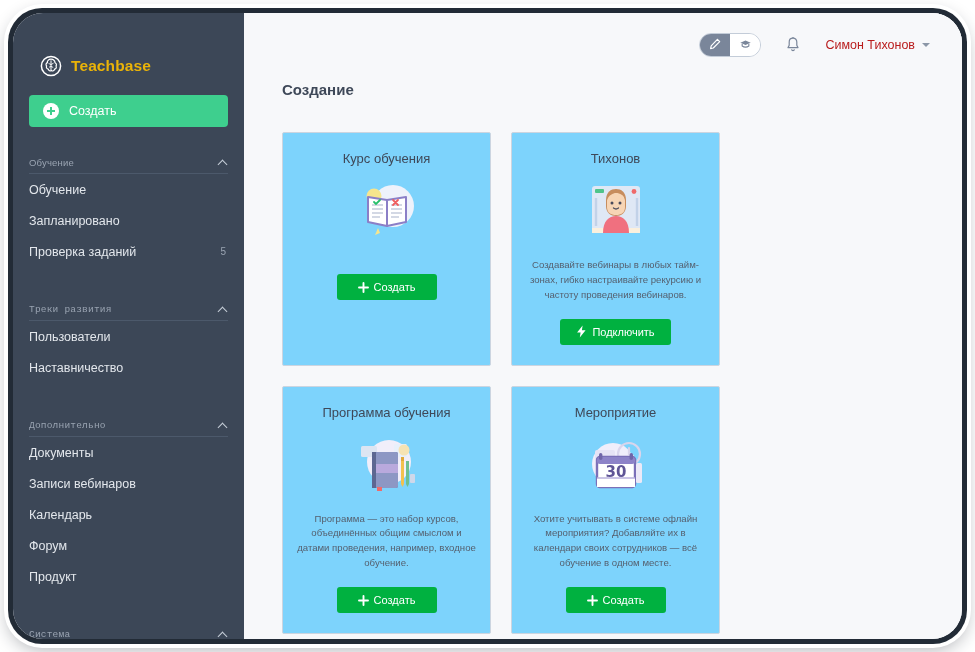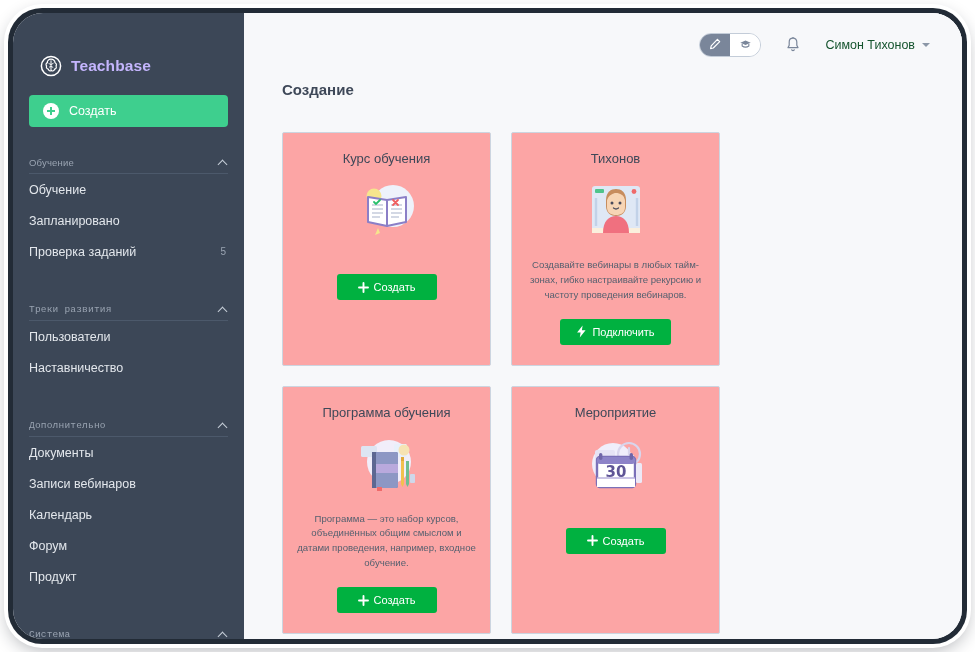--- a/index.html
+++ b/index.html
@@ -50,21 +50,21 @@
     gap: 9px;
     padding: 34px 0 0 27px;
     height: 72px;
   }
   .brand-mark {
     width: 22px; height: 22px;
     flex: 0 0 22px;
     position: relative;
   }
   .brand-name {
-    color: #c4b5fd;
+    color: #eab308;
     font-size: 15.5px;
     font-weight: bold;
     letter-spacing: .1px;
   }
 
   .create-btn {
     margin: 10px 16px 0 16px;
     height: 32px;
     background: #3ecf8e;
     border-radius: 4px;
@@ -176,21 +176,21 @@
     width: 16px; height: 18px;
     cursor: pointer;
   }
 
   .user-menu {
     display: flex;
     align-items: center;
     gap: 7px;
     cursor: pointer;
   }
-  .user-name { color: #14532d; font-size: 12.5px; }
+  .user-name { color: #b91c1c; font-size: 12.5px; }
   .caret {
     width: 0; height: 0;
     border-left: 4px solid transparent;
     border-right: 4px solid transparent;
     border-top: 4.5px solid #8b97a7;
   }
 
   .page-title {
     padding: 4px 5px 0 38px;
     color: #3e4858;
@@ -201,21 +201,21 @@
   .cards {
     display: flex;
     flex-wrap: wrap;
     gap: 20px;
     padding: 34px 0 0 38px;
     width: 700px;
   }
 
   .card {
     width: 209px;
-    background: #fca5a5;
+    background: #7dd3fc;
     border: 1px solid #ccd5e0;
     border-radius: 2px;
     padding: 18px 14px 20px 14px;
     display: flex;
     flex-direction: column;
     align-items: center;
   }
   .card.tall { min-height: 213px; }
 
   .card-title {
@@ -487,20 +487,21 @@
                 <rect x="24" y="27" width="38" height="30" rx="3" fill="#ffffff" stroke="#7b70b8" stroke-width="2.4"></rect>
                 <rect x="24" y="27" width="38" height="7" rx="3" fill="#8d83c8"></rect>
                 <rect x="24" y="48" width="38" height="9" rx="0" fill="#ffffff"></rect>
                 <path d="M24 48 h38" stroke="#b8b1dc" stroke-width="1.6"></path>
                 <text x="43" y="47" font-family="DejaVu Sans, sans-serif" font-size="15" font-weight="bold" fill="#5f5596" text-anchor="middle">30</text>
                 <rect x="26" y="23" width="3.4" height="7" rx="1.7" fill="#6f65a8"></rect>
                 <rect x="56.6" y="23" width="3.4" height="7" rx="1.7" fill="#6f65a8"></rect>
                 <rect x="63" y="33" width="6" height="20" rx="1.5" fill="#ece9f7"></rect>
               </svg>
             </div>
+            <div class="card-desc">Хотите учитывать в системе офлайн мероприятия? Добавляйте их в календари своих сотрудников — всё обучение в одном месте.</div>
             <button class="card-btn">
               <span class="glyph">
                 <svg width="11" height="11" viewBox="0 0 11 11">
                   <path d="M5.5 1 L5.5 10 M1 5.5 L10 5.5" stroke="#ffffff" stroke-width="1.9" stroke-linecap="round"></path>
                 </svg>
               </span>
               <span>Создать</span>
             </button>
           </div>
         </div>

